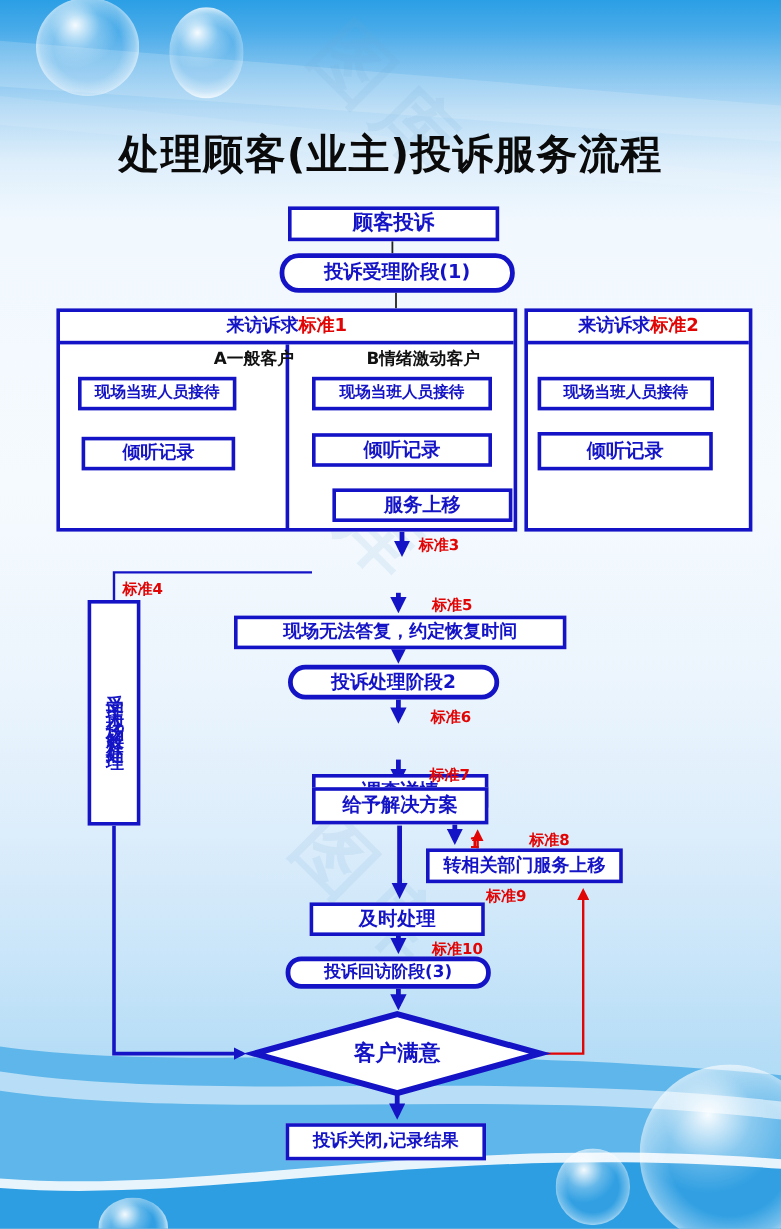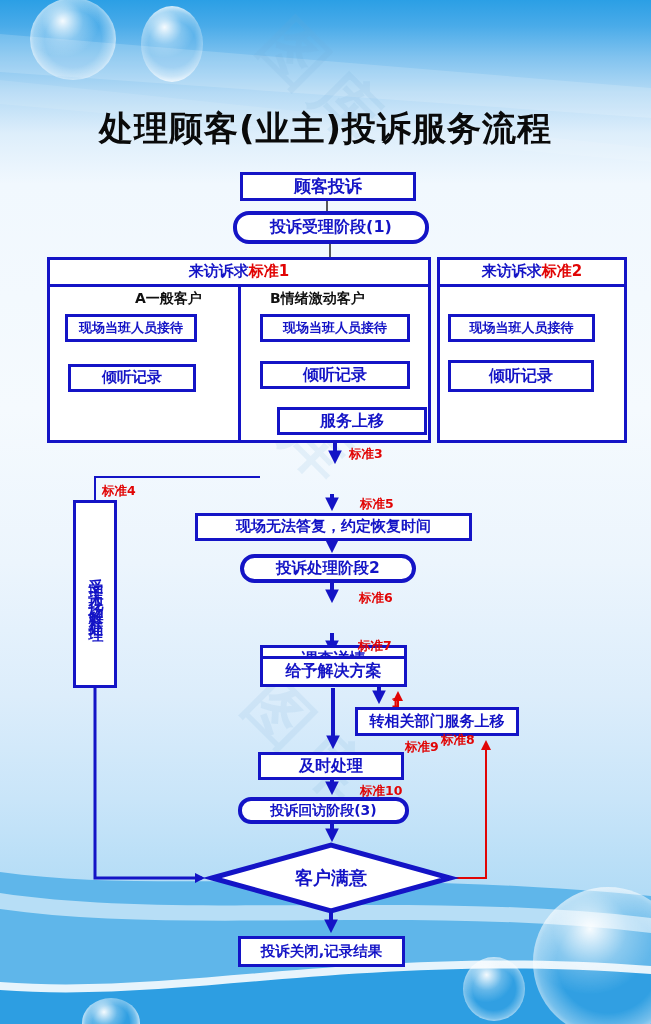--- a/index.html
+++ b/index.html
@@ -44,21 +44,21 @@
   .sec{padding:0;flex-direction:column;justify-content:flex-start;align-items:stretch;}
   .sec-header{
     height:27px;box-sizing:border-box;border-bottom:3px solid var(--blue);
     display:flex;align-items:center;justify-content:center;
     font-size:15px;font-weight:bold;color:var(--blue);
   }
   .sec-header .red{color:var(--red);}
   .sec-body{flex:1;display:flex;}
   .colA{width:191px;box-sizing:border-box;border-right:3px solid var(--blue);}
   .col-label{
-    position:absolute;z-index:6;color:#111;font-weight:bold;font-size:14px;text-align:left;
+    position:absolute;z-index:6;color:#111;font-weight:bold;font-size:14px;text-align:right;
   }
   .std{
     position:absolute;z-index:6;color:var(--red);font-weight:bold;font-size:12.5px;white-space:nowrap;
   }
   .vtext{
     writing-mode:vertical-rl;text-orientation:upright;letter-spacing:6px;font-size:15px;
   }
 </style>
 </head>
 <body>
@@ -167,18 +167,18 @@
   <div class="node" style="left:258px;top:752px;width:146px;height:28px;font-size:16px;">及时处理</div>
   <div class="node stadium" style="left:238px;top:797px;width:171px;height:27px;font-size:14px;border-radius:13px;">投诉回访阶段(3)</div>
   <div class="node plain" style="left:256px;top:864px;width:150px;height:28px;font-size:18px;">客户满意</div>
   <div class="node" style="left:238px;top:936px;width:167px;height:31px;font-size:14.5px;">投诉关闭,记录结果</div>
 
   <div class="std" style="left:349px;top:446px;">标准3</div>
   <div class="std" style="left:102px;top:483px;">标准4</div>
   <div class="std" style="left:360px;top:496px;">标准5</div>
   <div class="std" style="left:359px;top:590px;">标准6</div>
   <div class="std" style="left:358px;top:638px;">标准7</div>
-  <div class="std" style="left:441px;top:692px;margin-top:40px;">标准8</div>
+  <div class="std" style="left:441px;top:692px;">标准8</div>
   <div class="std" style="left:391px;top:695px;">1</div>
   <div class="std" style="left:366px;top:739px;margin-left:39px;">标准9</div>
   <div class="std" style="left:360px;top:783px;">标准10</div>
 
 </div>
 
 </body></html>

